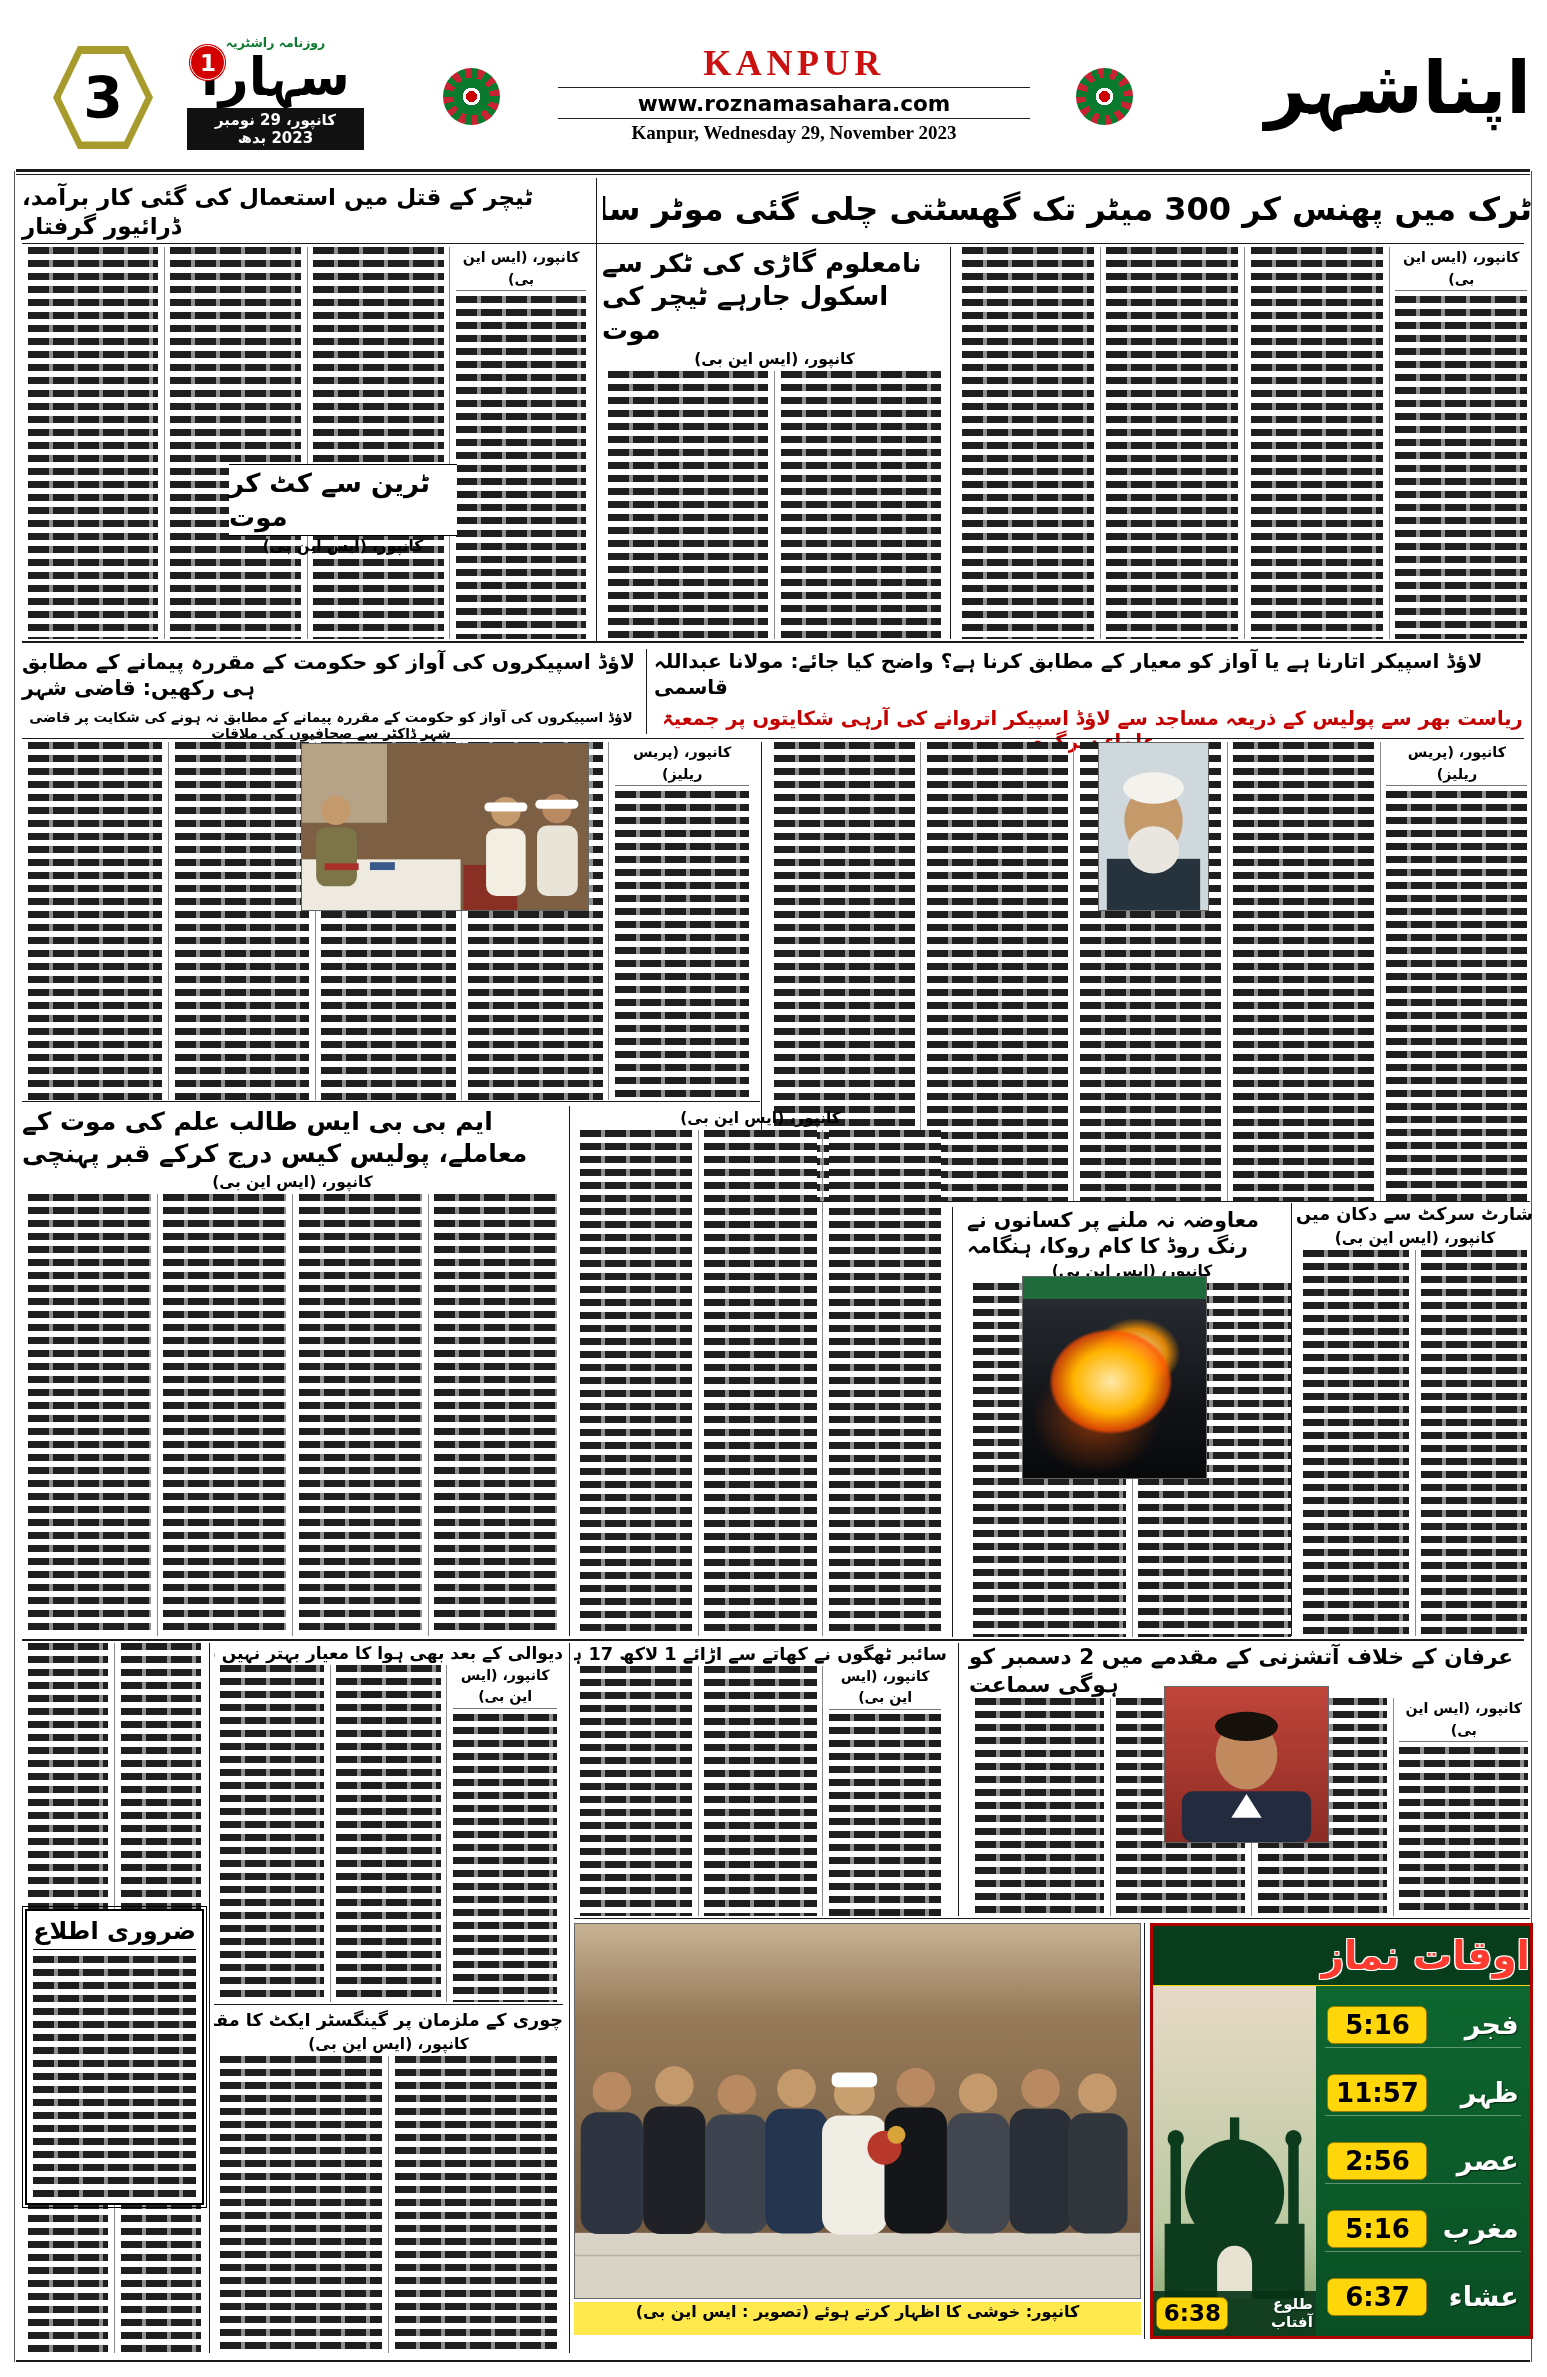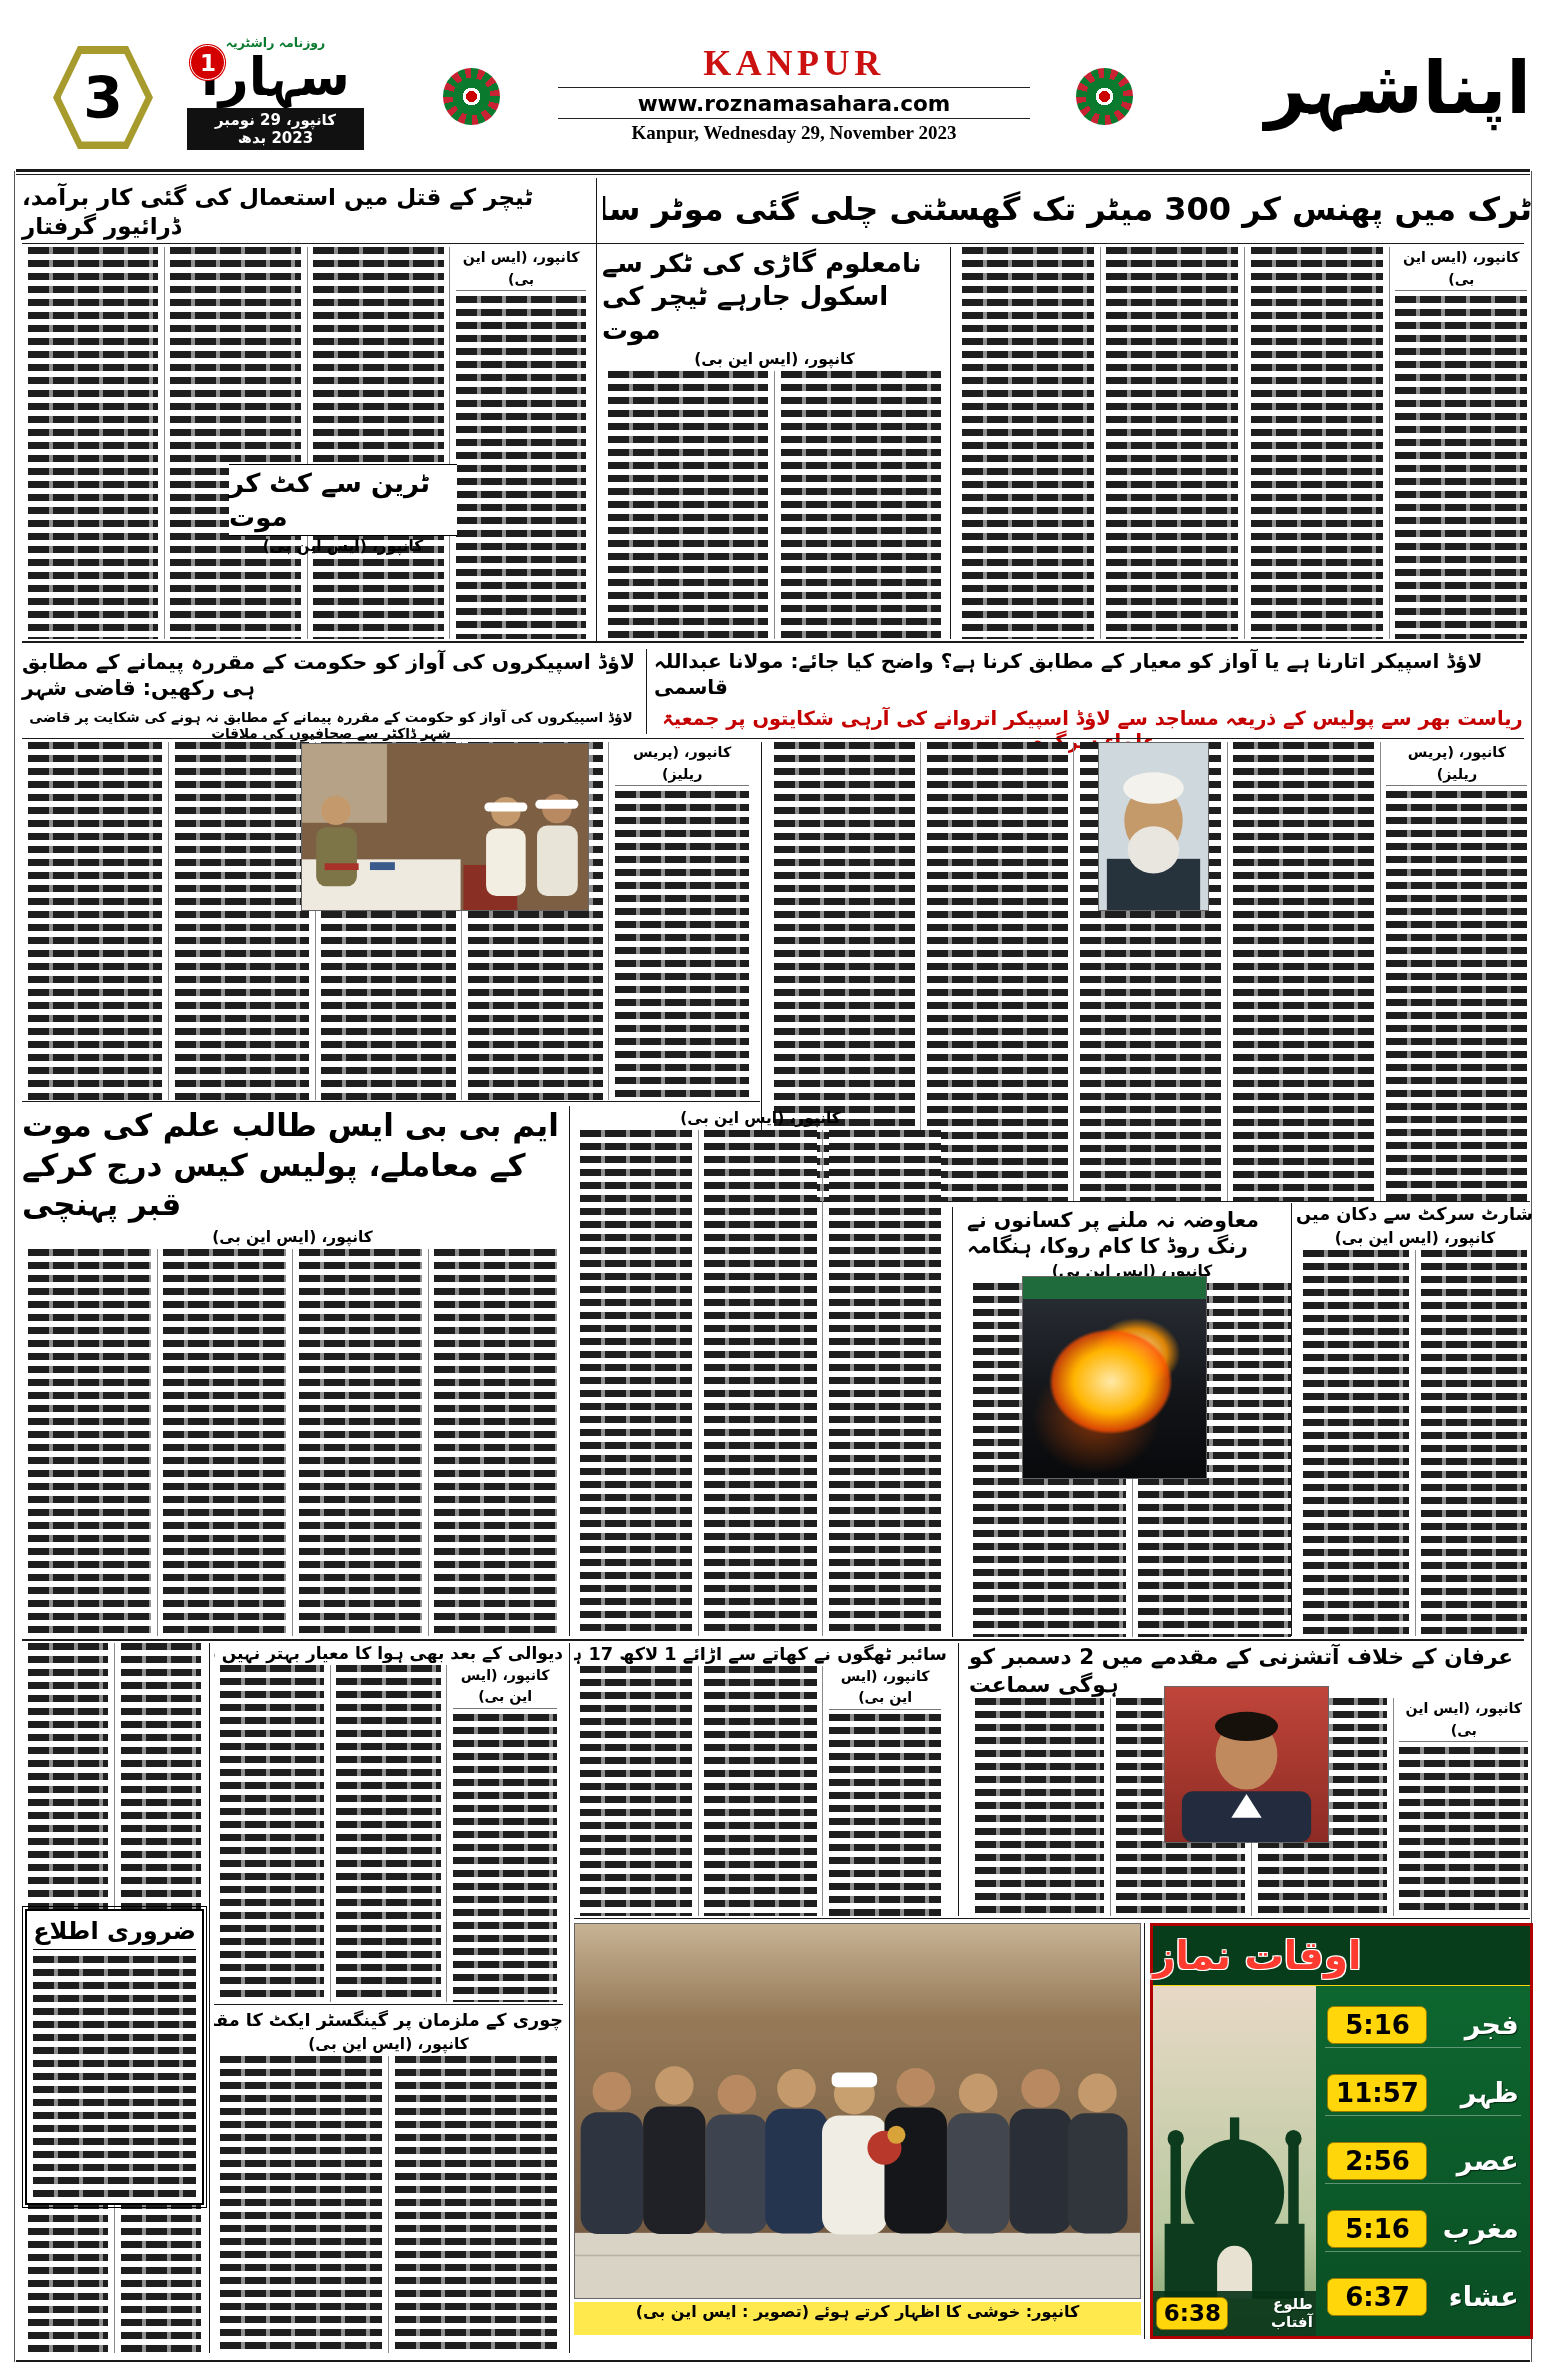--- a/index.html
+++ b/index.html
@@ -51,21 +51,21 @@
  linear-gradient(180deg, rgba(30,110,60,.95) 0 11%, rgba(0,0,0,0) 11%),
  radial-gradient(ellipse 45% 35% at 48% 52%, #ffe9a8, #ffb400 45%, rgba(255,80,0,.75) 70%, rgba(0,0,0,0) 75%),
  radial-gradient(ellipse 30% 22% at 62% 38%, #fff3c4, rgba(255,150,0,.85) 55%, rgba(0,0,0,0) 80%),
  radial-gradient(ellipse 50% 40% at 40% 70%, rgba(255,90,0,.5), rgba(0,0,0,0) 70%),
  linear-gradient(180deg,#2c3138,#121418 60%,#08090b)}
 
 .photo-caption{background:#ffe94d;display:flex;align-items:flex-start;justify-content:center;font-size:16px;font-weight:bold;padding:0 6.8px}
 
 .prayer-box{border:3.4px solid #b00000;background:linear-gradient(180deg,#0e6b31,#0a4f24);display:flex;flex-direction:column}
 .pt-title{background:#083d1c;color:#ff3b30;text-shadow:1.1px 1.1px 0 #fff,-1.1px -1.1px 0 #fff,1.1px -1.1px 0 #fff,-1.1px 1.1px 0 #fff;
- font-size:39px;font-weight:bold;text-align:left;padding:6.8px 0;border-bottom:1.7px solid #ffd60a}
+ font-size:39px;font-weight:bold;text-align:right;padding:6.8px 0;border-bottom:1.7px solid #ffd60a}
 .pt-main{flex:1;display:flex;min-height:0}
 .times-panel{flex:1.2;display:flex;flex-direction:column;justify-content:space-around;padding:5.7px 9px}
 .pt-row{display:flex;align-items:center;justify-content:space-between;border-bottom:0.6px solid rgba(255,255,255,.35);padding:3.4px 2.3px}
 .pt-row:last-child{border-bottom:none}
 .pt-label{color:#fff;font-size:27px;font-weight:bold;text-shadow:1.1px 1.1px 1.1px #052b12}
 .pt-time{background:#ffd60a;border:1.1px solid #9a7b00;border-radius:6.8px;width:100px;text-align:center;font-size:26px;font-weight:bold;padding:2.8px 0;color:#000;direction:ltr}
 .mosque-panel{flex:1;position:relative;background:linear-gradient(180deg,#e8d9c6,#b9c9a0 70%,#7fa06a)}
 .sunrise{position:absolute;left:0;right:0;bottom:0;background:rgba(5,50,22,.9);display:flex;align-items:center;justify-content:space-around;padding:4.6px 3.4px}
 .sunrise .pt-label{font-size:15px}
 .sunrise .pt-time{width:74px;font-size:23px}
@@ -246,21 +246,21 @@
       <ellipse cx="97" cy="138" rx="52" ry="62" fill="#c59a6a"></ellipse>
       <ellipse cx="97" cy="190" rx="46" ry="42" fill="#e8e6df"></ellipse>
       <ellipse cx="97" cy="80" rx="54" ry="28" fill="#f4f2ec"></ellipse>
     </svg>
   </div>
 
   <div class="hr" style="left:23px;top:1101px;width:738px;height:1.1px"></div>
   <div class="hr" style="left:769px;right:17px;top:1201px;height:1.1px"></div>
 
   <section class="abs story" style="left:23px;top:1106px;width:541px;height:530px">
-    <div class="headline" style="font-size:31px">ایم بی بی ایس طالب علم کی موت کے معاملے، پولیس کیس درج کرکے قبر پہنچی</div>
+    <div class="headline" style="font-size:25px">ایم بی بی ایس طالب علم کی موت کے معاملے، پولیس کیس درج کرکے قبر پہنچی</div>
     <div class="byline-c">کانپور، (ایس این بی)</div>
     <div class="cols">
         <div class="col">
           <div class="fill greek"></div>
         </div>
         <div class="col">
           <div class="fill greek"></div>
         </div>
         <div class="col">
           <div class="fill greek"></div>

